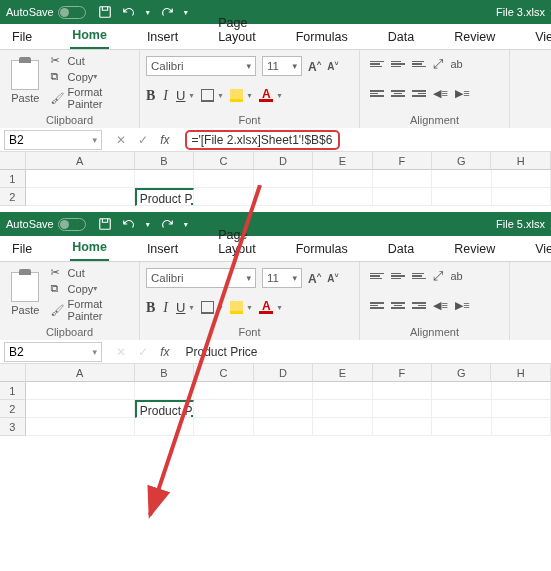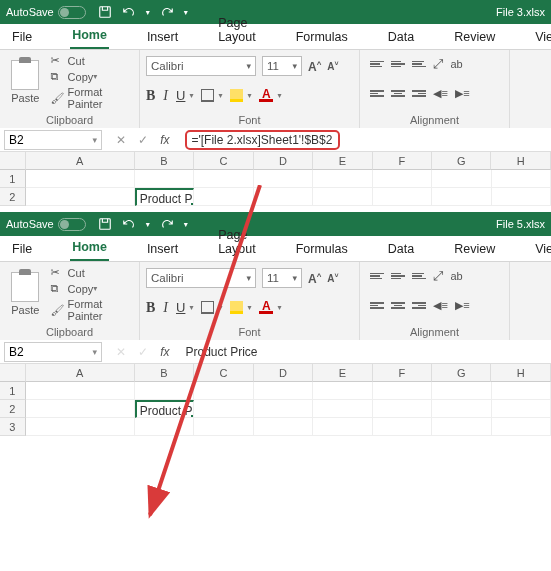--- a/index.html
+++ b/index.html
@@ -204,21 +204,21 @@
     <div class="nameBox">
         <span>B2</span>
       </div>
     <div class="fbarBtns">
       <span>✕</span>
       <span>✓</span>
       <span class="fx">fx</span>
     </div>
     <div class="formula">
       <span class="highlight">
-        <span>='[File 2.xlsx]Sheet1'!$B$2</span>
+        <span>='[File 2.xlsx]Sheet1'!$B$6</span>
       </span>
     </div>
   </div>
 
   <div class="grid">
     <div class="colHeads" id="ch1">
         <div style="width: 26px;"></div>
         <div style="width: 110px;">A</div>
         <div style="width: 60px;">B</div>
         <div style="width: 60px;">C</div>

